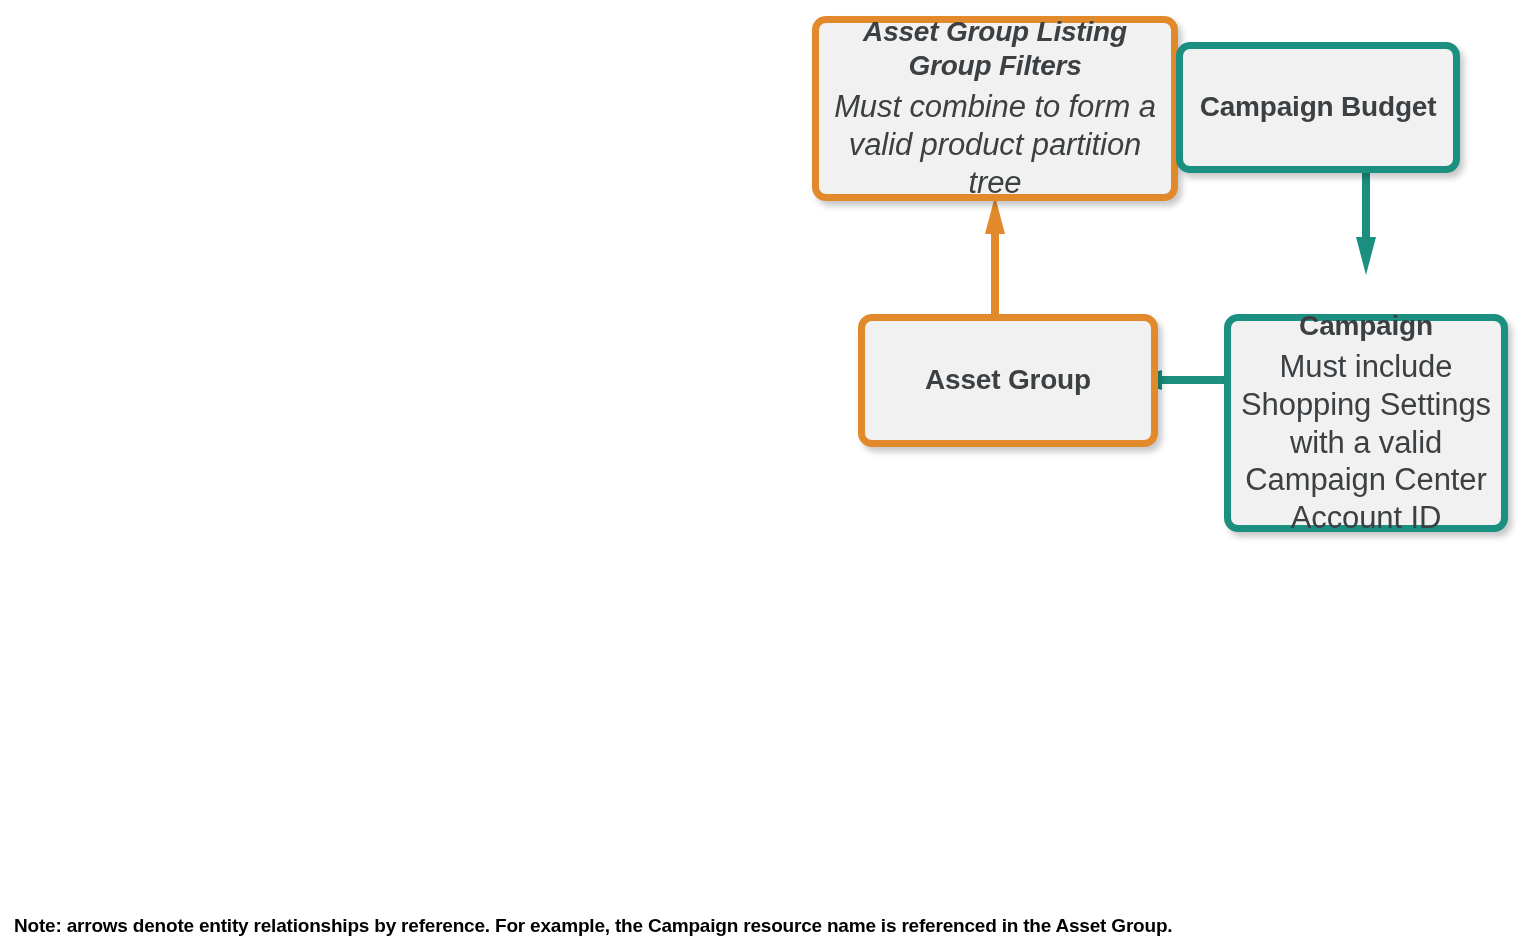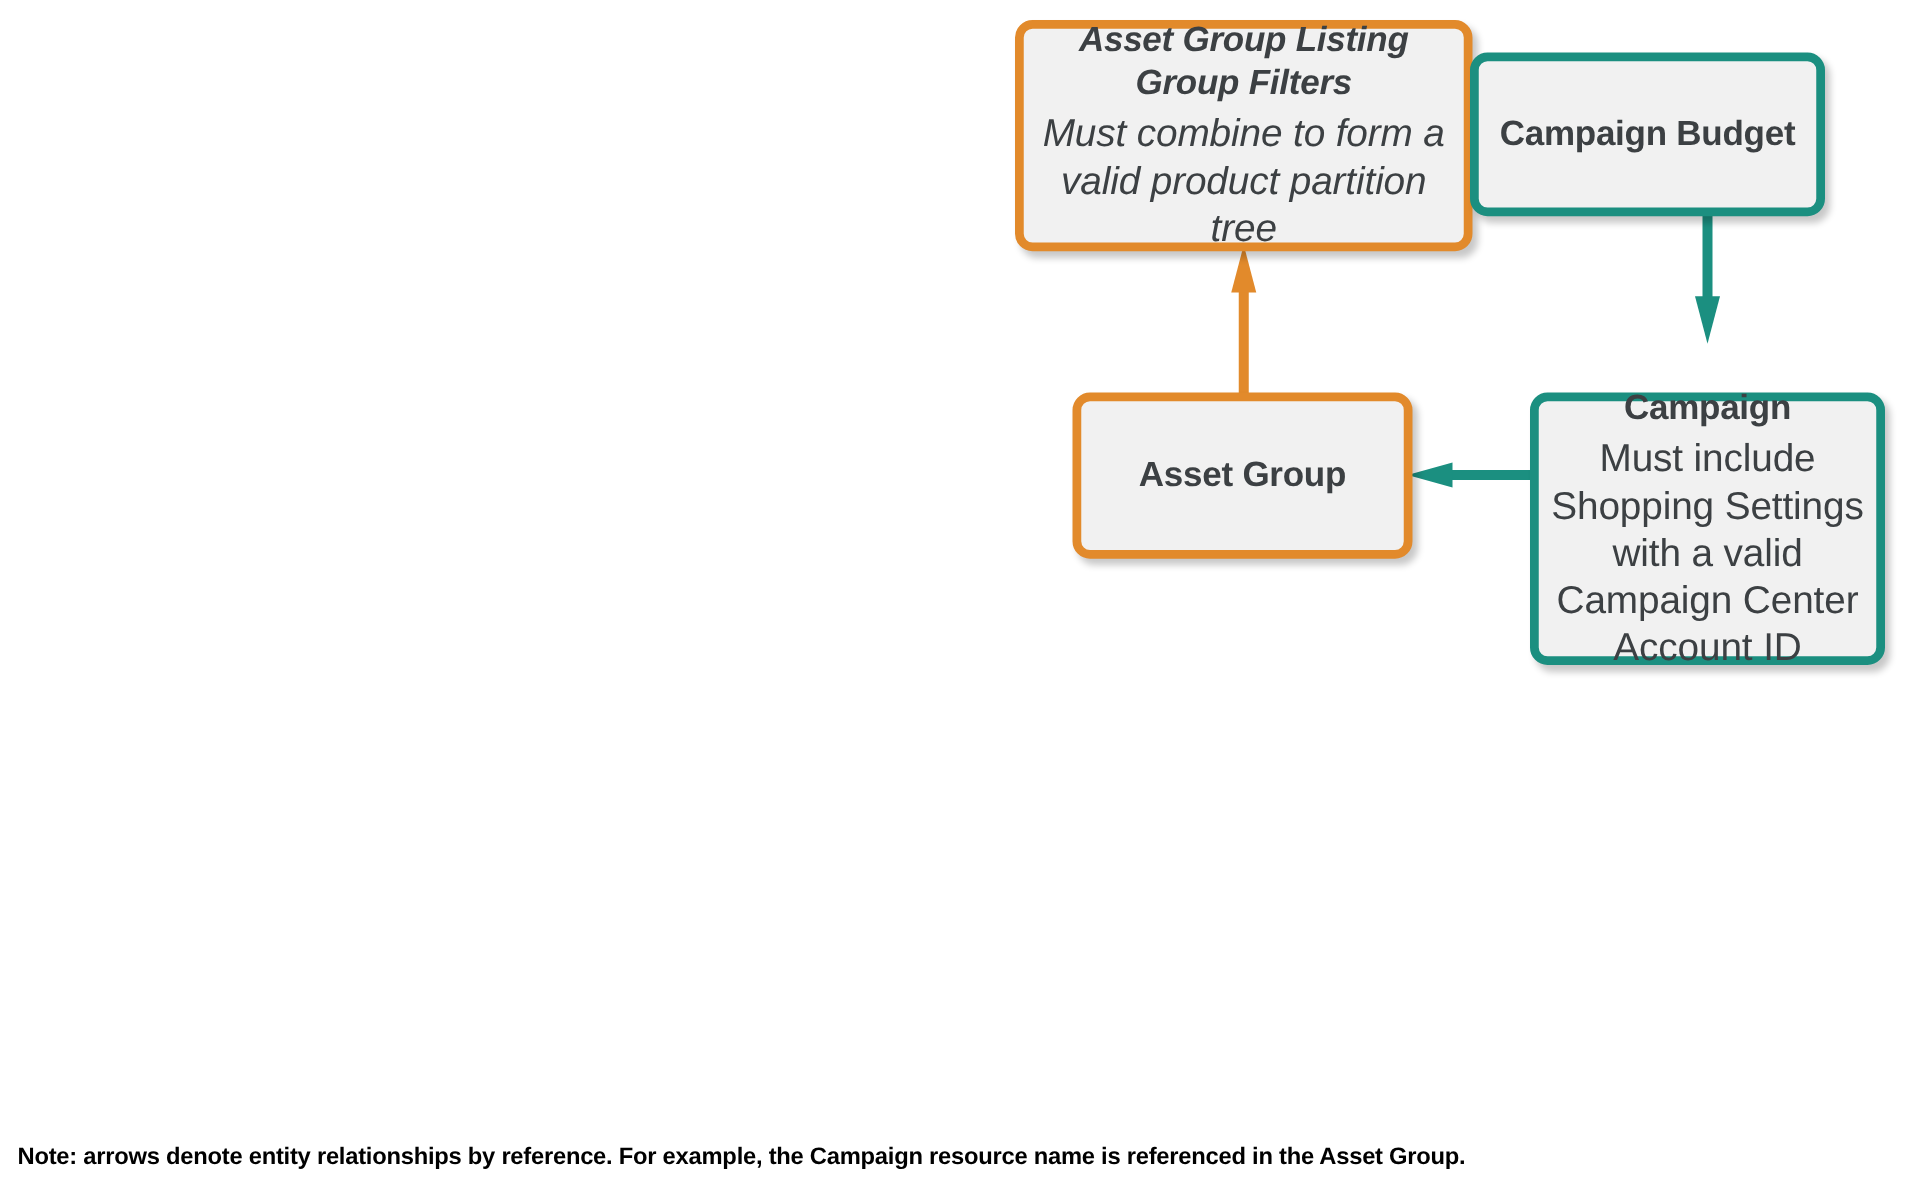--- a/index.html
+++ b/index.html
@@ -66,21 +66,21 @@
   #node-aglgf {
     left: 812px;  top: 16px;
     width: 366px; height: 185px; font-style: italic;
   }
   #node-campaign-budget {
     left: 1176px; top: 42px;
     width: 284px; height: 131px;
   }
   #node-asset-group {
     left: 858px;  top: 314px;
-    width: 272px; height: 133px;
+    width: 300px; height: 133px;
   }
   #node-campaign {
     left: 1224px; top: 270px;
     width: 284px; height: 218px; margin-top: 44px;
   }
 
   
   .connector {
     position: absolute;
     z-index: 2;

